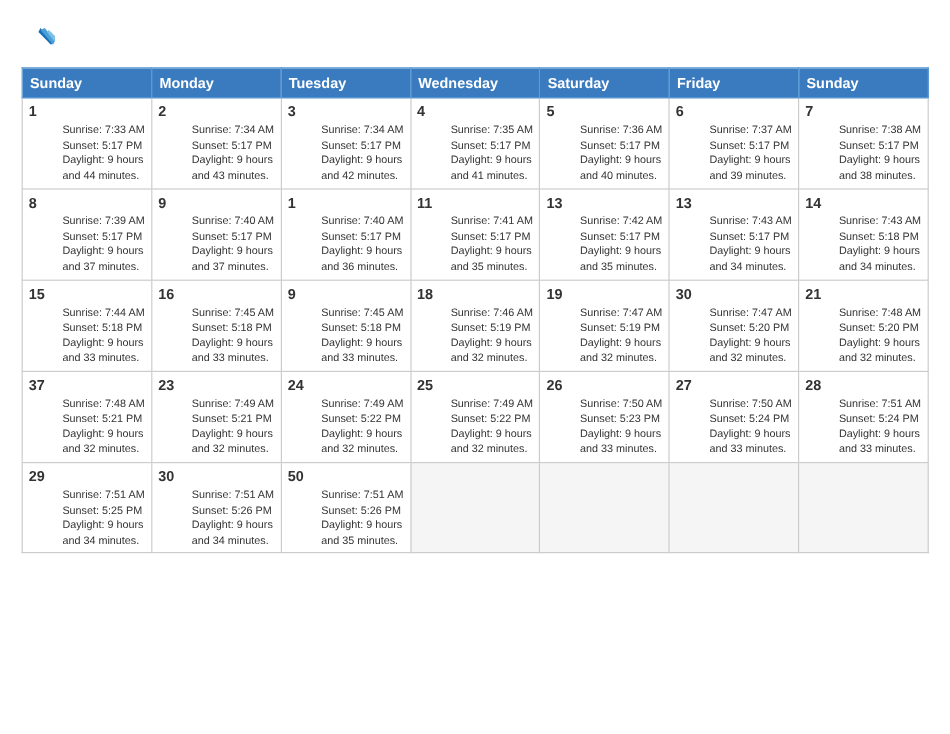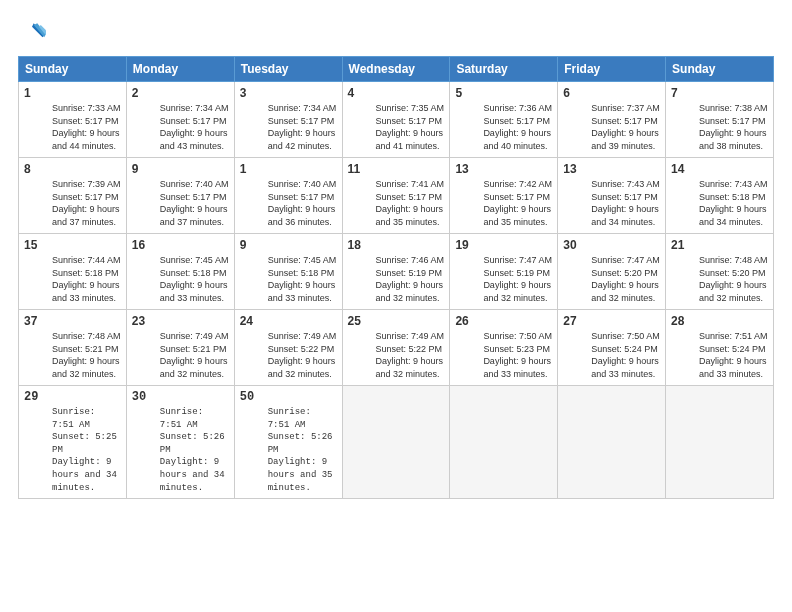--- a/index.html
+++ b/index.html
@@ -72,21 +72,20 @@
       vertical-align: top;
       padding: 4px 5px;
       font-size: 9.5px;
       color: #333;
       background: #fff;
       width: calc(100%/7);
       height: 76px;
     }
     .calendar tr.last-row td {
       height: 60px;
-      font-family: Liberation Mono, monospace;
     }
     .calendar td.empty {
       background: #f5f5f5;
     }
     .day-number {
       font-size: 12px;
       font-weight: bold;
       color: #333;
       display: block;
       margin-bottom: 2px;

